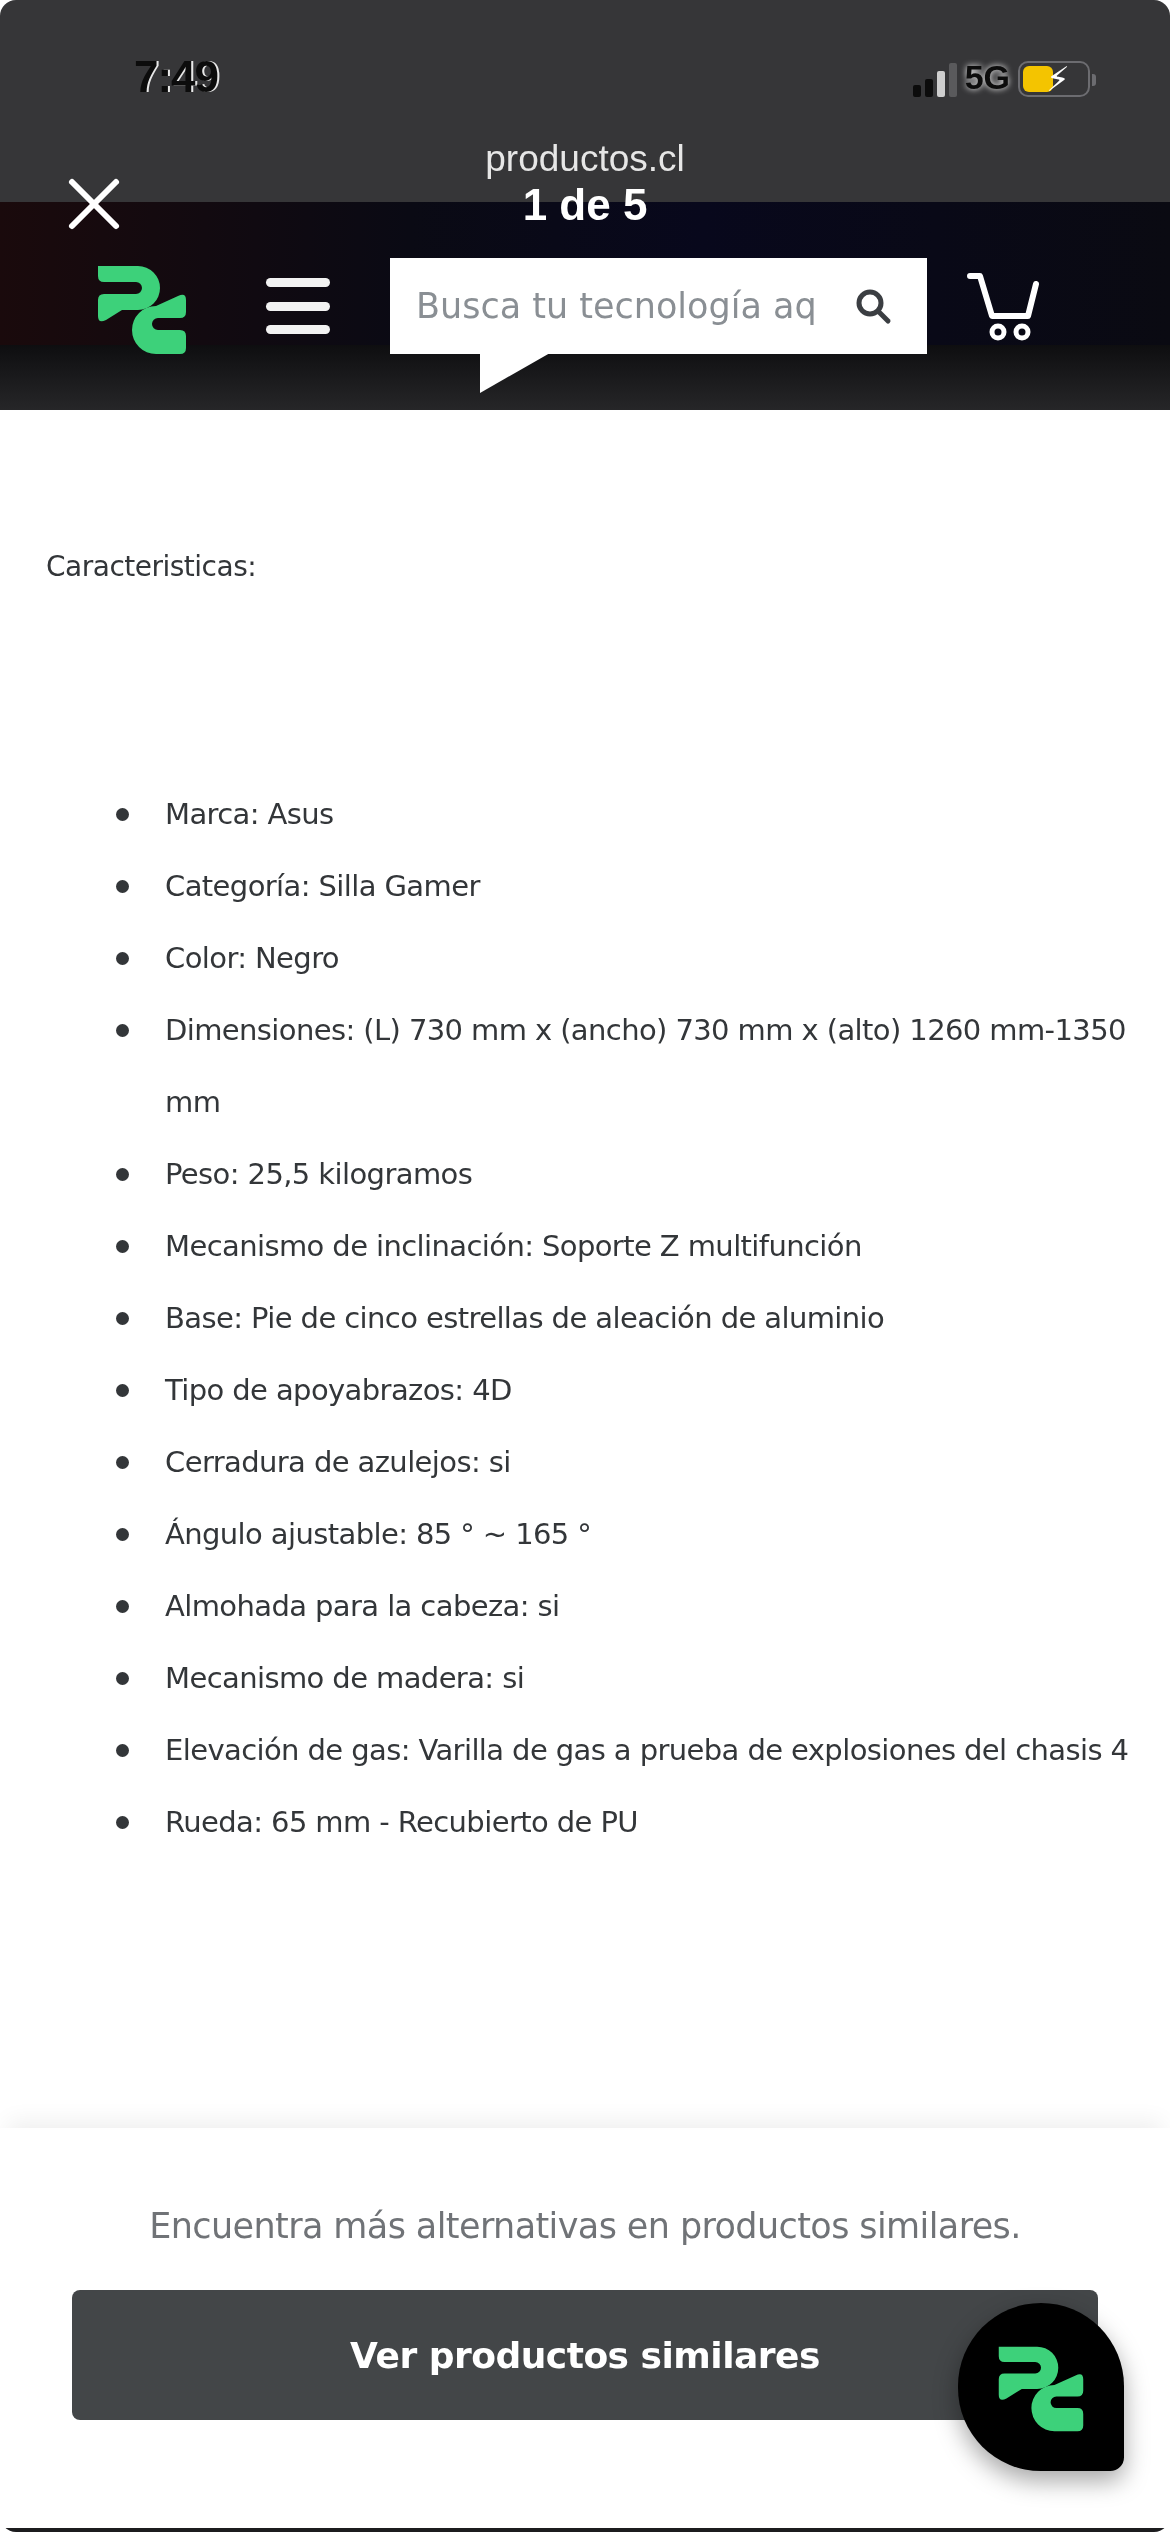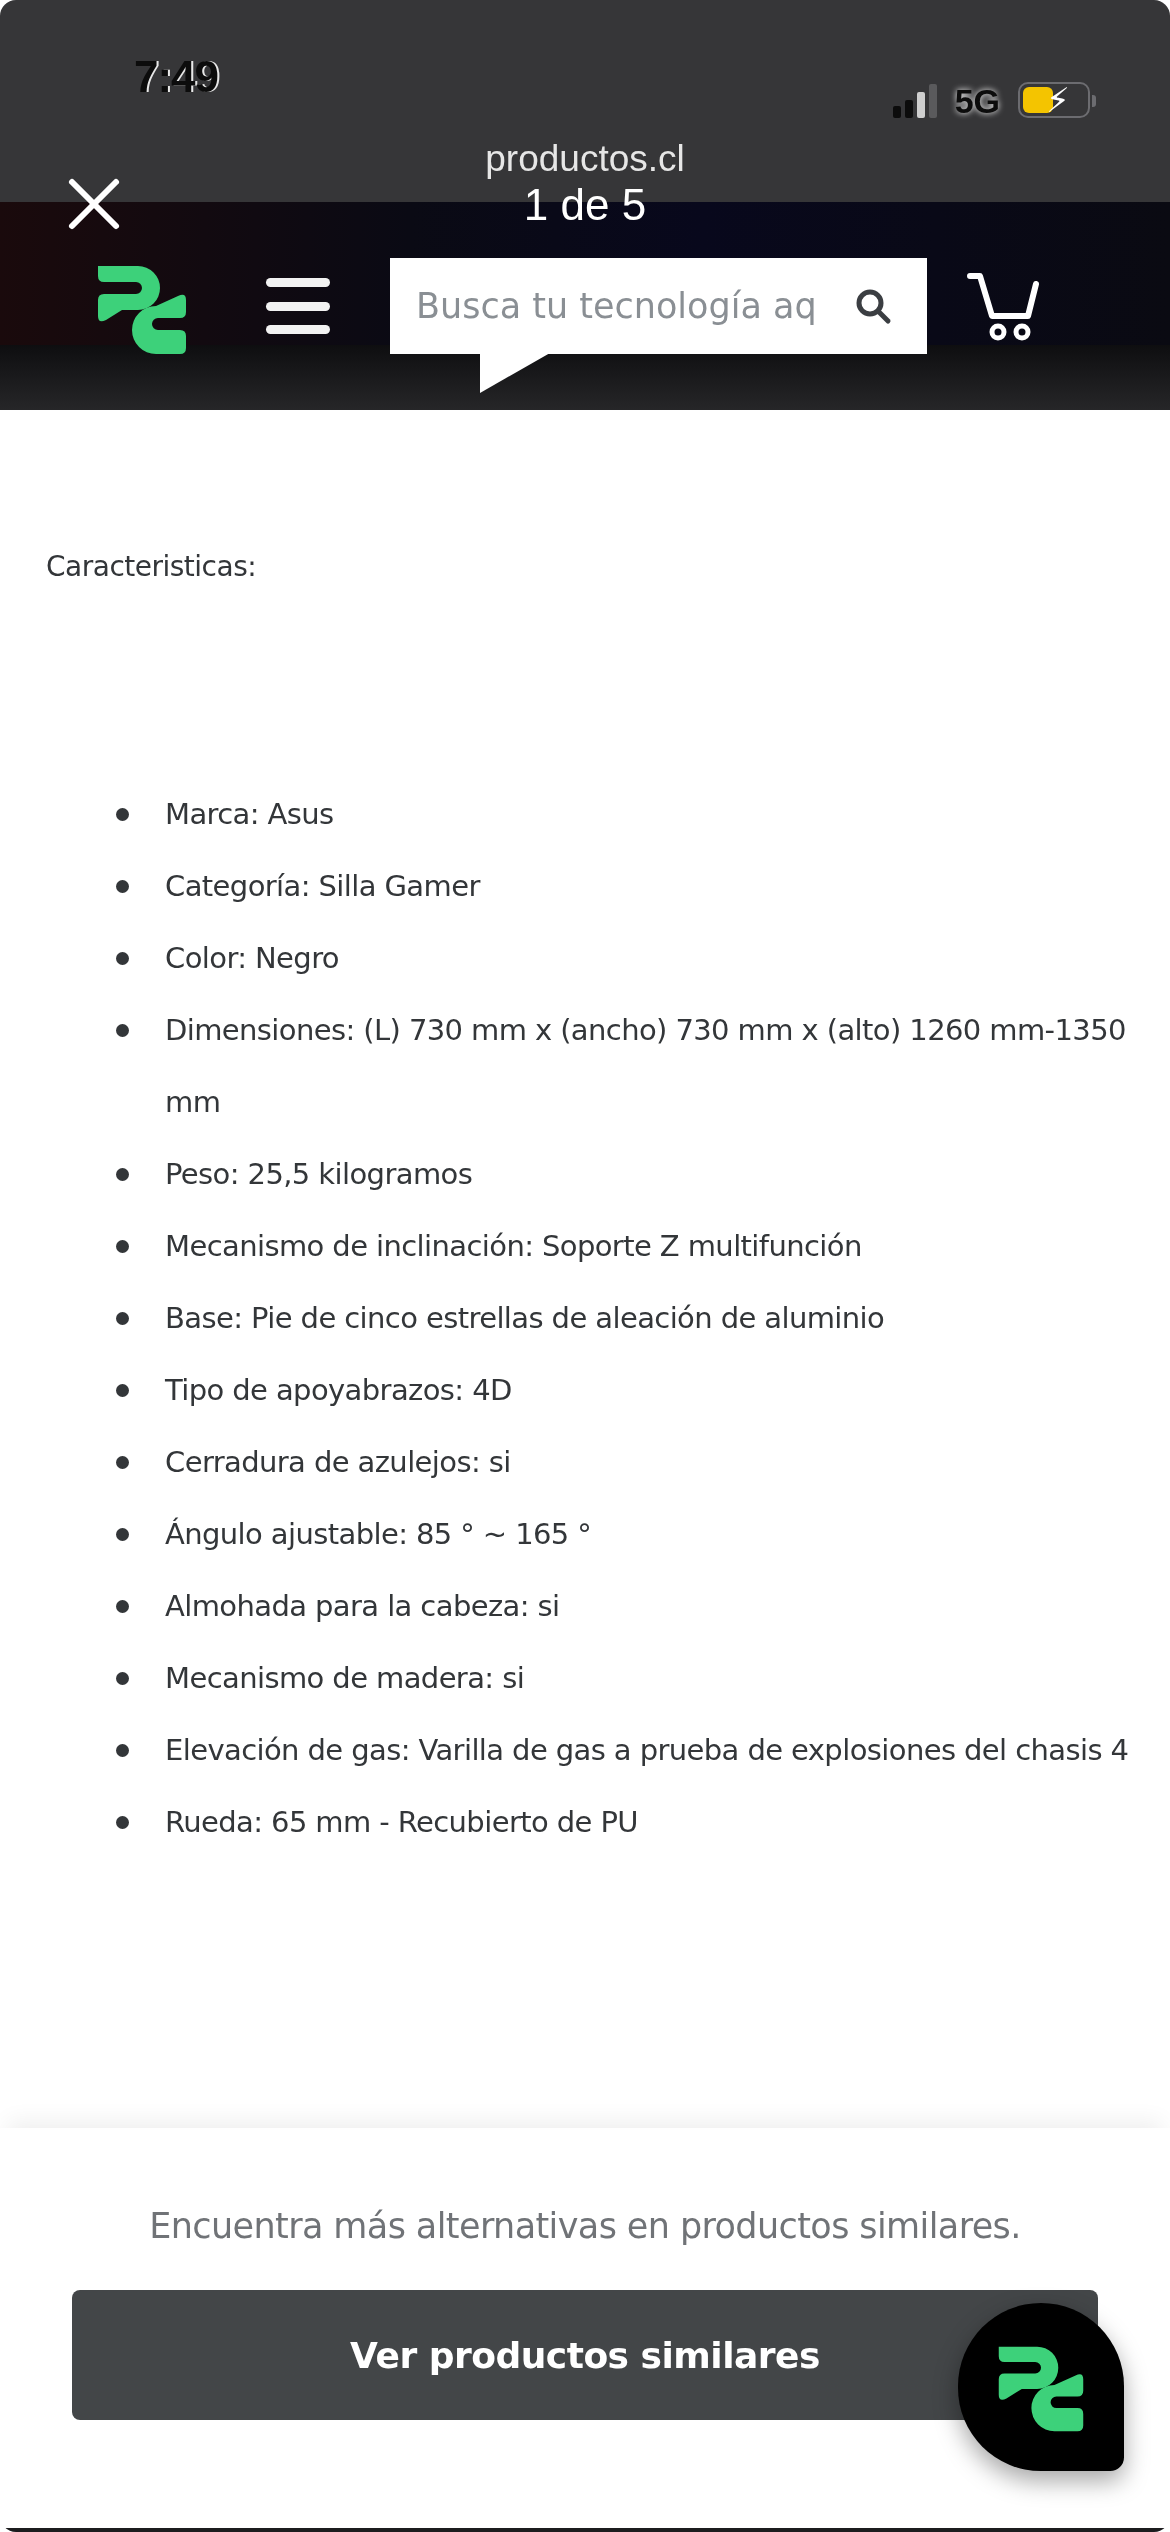--- a/index.html
+++ b/index.html
@@ -34,23 +34,22 @@
       font-weight: 700;
       font-size: 44px;
       color: #0c0c0c;
       letter-spacing: -1px;
       text-shadow: 2px 0 0 #e8e8e8;
     }
     .status-right {
       position: absolute;
       right: 80px; top: 58px;
       display: flex;
-      align-items: flex-start;
-      gap: 18px;
-      margin-top: 24px;
+      align-items: flex-end;
+      gap: 8px;
     }
     .signal {
       display: flex;
       align-items: flex-end;
       gap: 4px;
       height: 36px;
     }
     .signal span {
       width: 8px;
       border-radius: 2px;
@@ -124,20 +123,21 @@
       z-index: 5;
     }
     .viewer-counter {
       position: absolute;
       left: 0; right: 0; top: 180px;
       text-align: center;
       font-family: "Liberation Sans", sans-serif;
       font-size: 44px;
       color: #ffffff;
       z-index: 5;
+      font-weight: bold;
     }
     .site-logo {
       position: absolute;
       left: 92px; top: 258px;
       width: 100px; height: 100px;
     }
     .hamburger {
       position: absolute;
       left: 266px; top: 278px;
       width: 64px; height: 56px;

